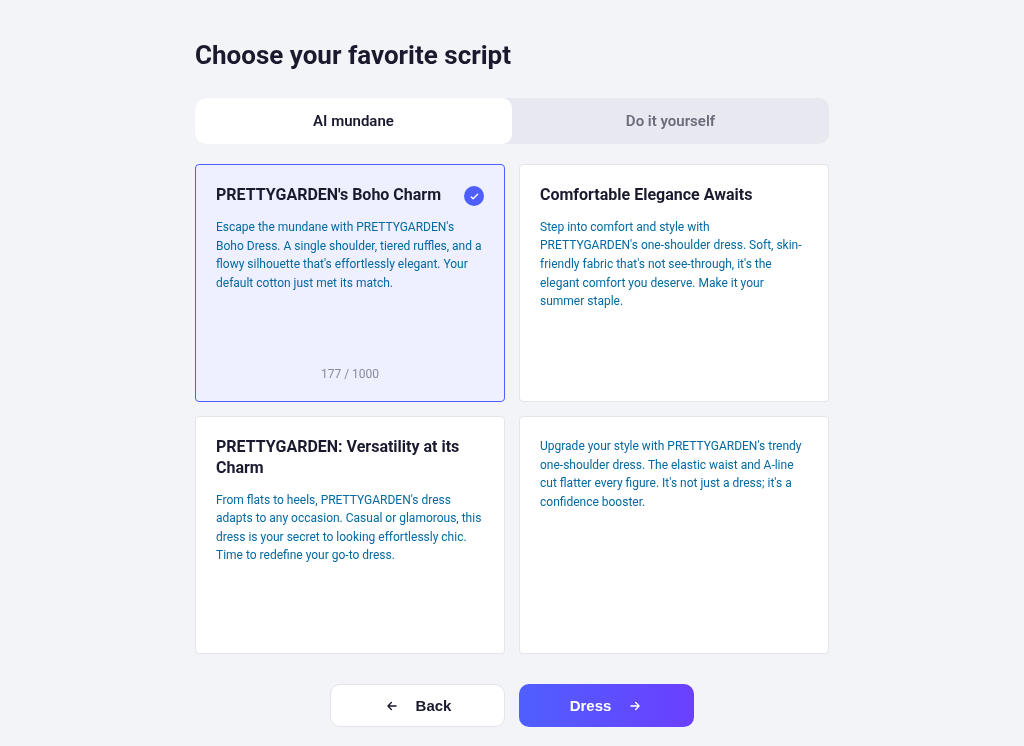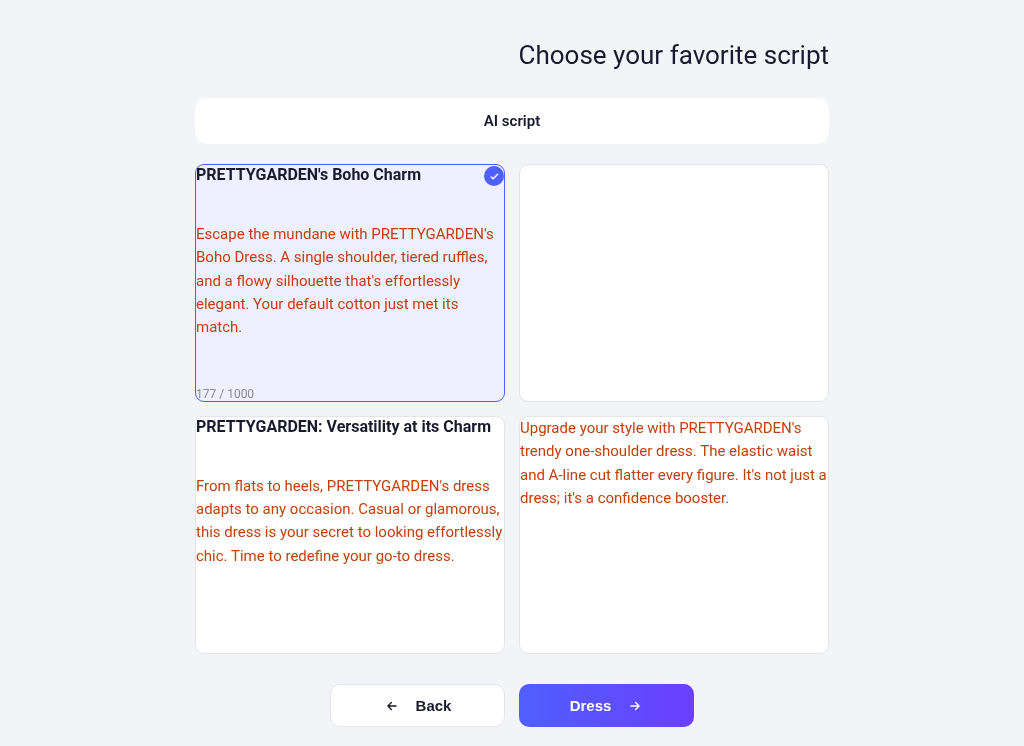--- a/index.html
+++ b/index.html
@@ -11,23 +11,23 @@
       font-family: -apple-system, BlinkMacSystemFont, 'Segoe UI', Roboto, Arial, sans-serif;
       background: #f3f4f8;
       width: 1024px;
       height: 746px;
       overflow: hidden;
     }
     .container {
       padding: 40px 195px 20px;
     }
     .title {
-      text-align: right;
+      text-align: left;
       font-size: 26px;
-      font-weight: 400;
+      font-weight: 700;
       color: #1a1a2e;
       margin-bottom: 28px;
     }
     .tabs {
       display: flex;
       background: #e8e9f0;
       border-radius: 10px;
       overflow: hidden;
       margin-bottom: 20px;
     }
@@ -47,27 +47,27 @@
     }
     .grid {
       display: grid;
       grid-template-columns: 1fr 1fr;
       gap: 14px;
       margin-bottom: 30px;
     }
     .card {
       background: #fff;
       border: 1px solid #e4e4ea;
-      border-radius: 9px;
+      border-radius: 4px;
+      padding: 20px;
       cursor: pointer;
       position: relative;
       min-height: 238px;
       display: flex;
       flex-direction: column;
-      gap: 25px;
     }
     .card.selected {
       border: 1.5px solid #4f5fff;
       background: #eef0ff;
     }
     .card-header {
       display: flex;
       justify-content: space-between;
       align-items: flex-start;
       margin-bottom: 12px;
@@ -88,29 +88,29 @@
       display: flex;
       align-items: center;
       justify-content: center;
       margin-top: 1px;
     }
     .check-badge svg {
       width: 11px;
       height: 11px;
     }
     .card-body {
-      font-size: 15px;
-      color: #c2410c;
+      font-size: 12px;
+      color: #0369a1;
       line-height: 1.55;
       flex: 1;
     }
     .counter {
       font-size: 12px;
       color: #8a8a98;
-      text-align: left;
+      text-align: center;
       margin-top: 12px;
     }
     .footer {
       display: flex;
       justify-content: center;
       gap: 14px;
       margin-top: 20px;
     }
     .btn {
       padding: 12px 28px;
@@ -138,39 +138,44 @@
       display: inline-flex;
     }
   </style>
 </head>
 <body>
 
 <div class="container">
   <h1 class="title">Choose your favorite script</h1>
 
   <div class="tabs">
-    <div class="tab active">AI script</div>
+    <div class="tab active">AI mundane</div>
+    <div class="tab">Do it yourself</div>
   </div>
 
   <div class="grid">
 
     <div class="card selected">
       <div class="card-header">
         <div class="card-title">PRETTYGARDEN's Boho Charm</div>
         <div class="check-badge">
           <svg viewBox="0 0 24 24" fill="none">
               <path d="M5 13l4 4L19 7" stroke="#fff" stroke-width="3" stroke-linecap="round" stroke-linejoin="round"></path>
             </svg>
         </div>
       </div>
       <div class="card-body">Escape the mundane with PRETTYGARDEN's Boho Dress. A single shoulder, tiered ruffles, and a flowy silhouette that's effortlessly elegant. Your default cotton just met its match.</div>
       <div class="counter">177 / 1000</div>
     </div>
 
     <div class="card">
+      <div class="card-header">
+        <div class="card-title">Comfortable Elegance Awaits</div>
+      </div>
+      <div class="card-body">Step into comfort and style with PRETTYGARDEN's one-shoulder dress. Soft, skin-friendly fabric that's not see-through, it's the elegant comfort you deserve. Make it your summer staple.</div>
     </div>
 
     <div class="card">
       <div class="card-header">
         <div class="card-title">PRETTYGARDEN: Versatility at its Charm</div>
       </div>
       <div class="card-body">From flats to heels, PRETTYGARDEN's dress adapts to any occasion. Casual or glamorous, this dress is your secret to looking effortlessly chic. Time to redefine your go-to dress.</div>
     </div>
 
     <div class="card">

